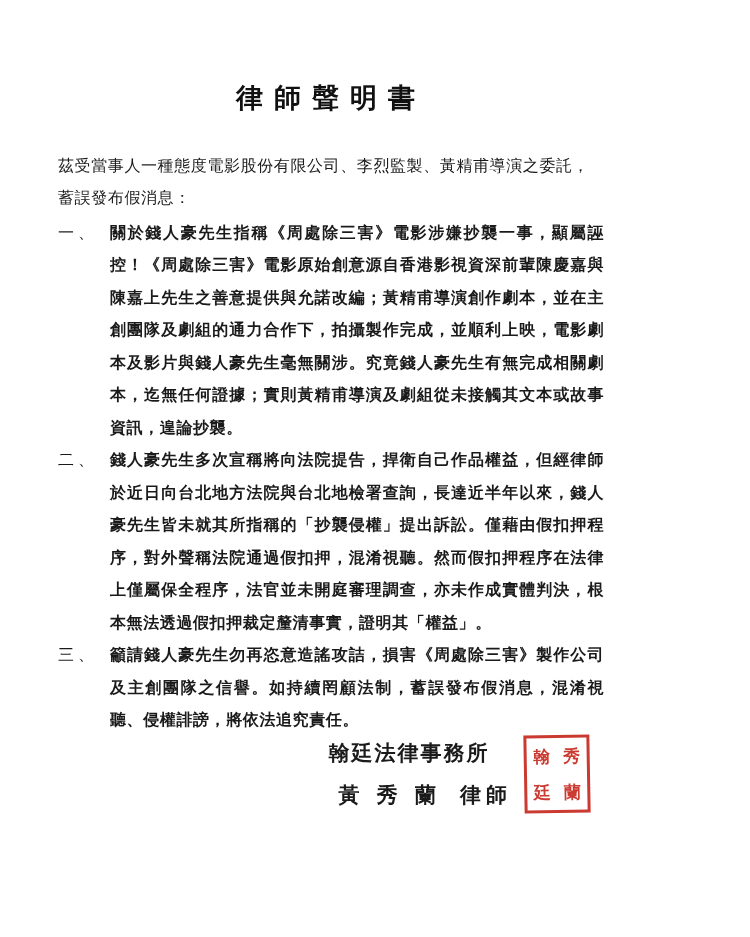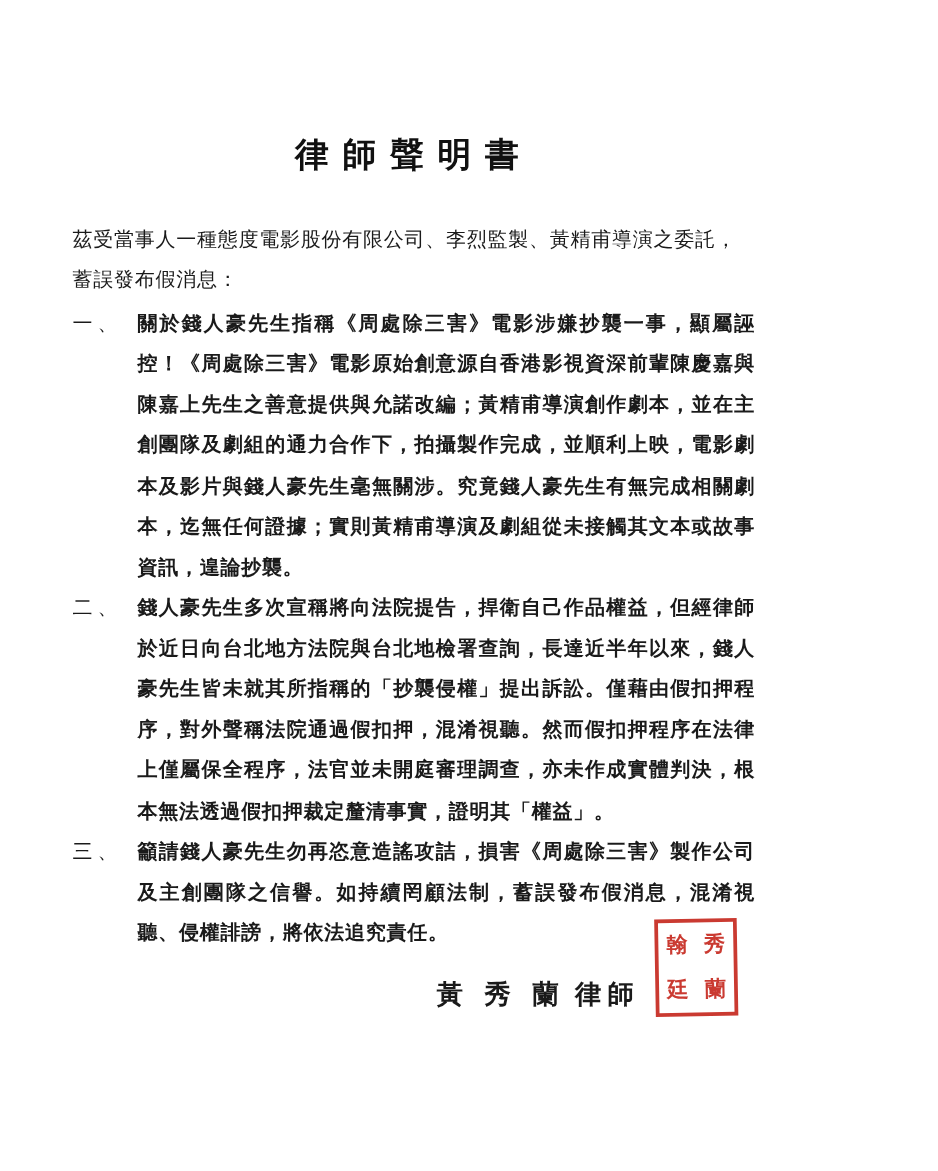--- a/index.html
+++ b/index.html
@@ -12,21 +12,21 @@
     height: 937px;
     font-family: "DejaVu Serif", "Liberation Serif", serif;
     color: #1a1a1a;
     position: relative;
     overflow: hidden;
   }
   .page {
     width: 662px;
     height: 937px;
     box-sizing: border-box;
-    padding: 88px 58px 20px 58px;
+    padding: 62px 58px 20px 58px;
     position: relative;
   }
   .doc-title {
     text-align: center;
     font-size: 27px;
     font-weight: bold;
     letter-spacing: 11px;
     margin: 18px 0 34px 0;
     color: #111;
     font-family: "DejaVu Serif", "Liberation Serif", serif;
@@ -75,21 +75,21 @@
     white-space: nowrap;
   }
   .sig-name {
     font-size: 21px;
     font-weight: bold;
     letter-spacing: 5px;
     white-space: nowrap;
     padding-left: 10px;
   }
   .sig-name .role {
-    margin-left: 8px;
+    margin-left: 19px;
     text-align: center;
   }
   .seal {
     position: absolute;
     right: 72px;
     bottom: 124px;
     width: 66px;
     height: 78px;
     border: 3px solid #c62a20;
     color: #c62a20;
@@ -139,20 +139,21 @@
     </div>
 
     <div class="clause">
       <span class="clause-num">三、</span>
       <span class="clause-body">籲請錢人豪先生勿再恣意造謠攻詰，損害《周處除三害》製作公司及主創團隊之信譽。如持續罔顧法制，蓄誤發布假消息，混淆視聽、侵權誹謗，將依法追究責任。</span>
     </div>
 
   </div>
 
   <div class="sig-block">
+    <div class="sig-firm">翰廷法律事務所</div>
     <div class="sig-name">
       <span>黃 秀 蘭</span><span class="role">律師</span>
     </div>
   </div>
 
   <div class="seal">
     <span class="s1">秀</span>
     <span class="s2">蘭</span>
     <span class="s3">翰</span>
     <span class="s4">廷</span>

